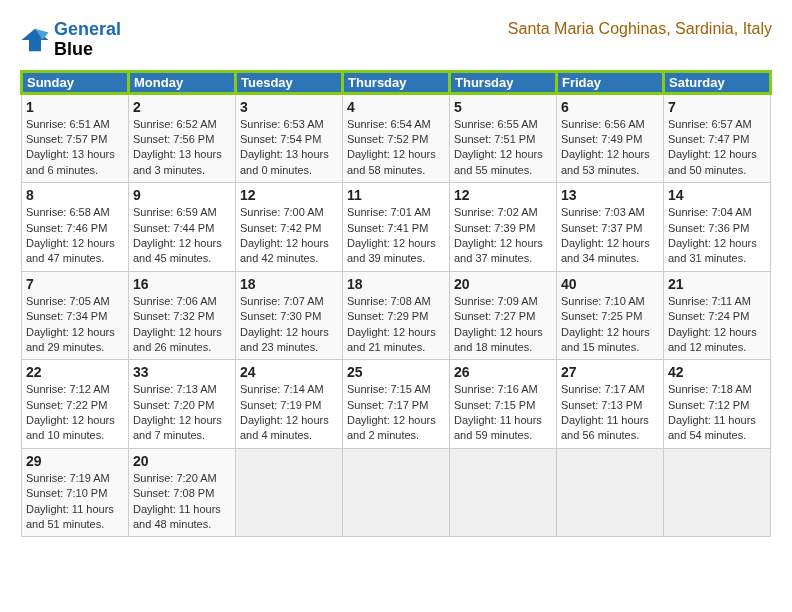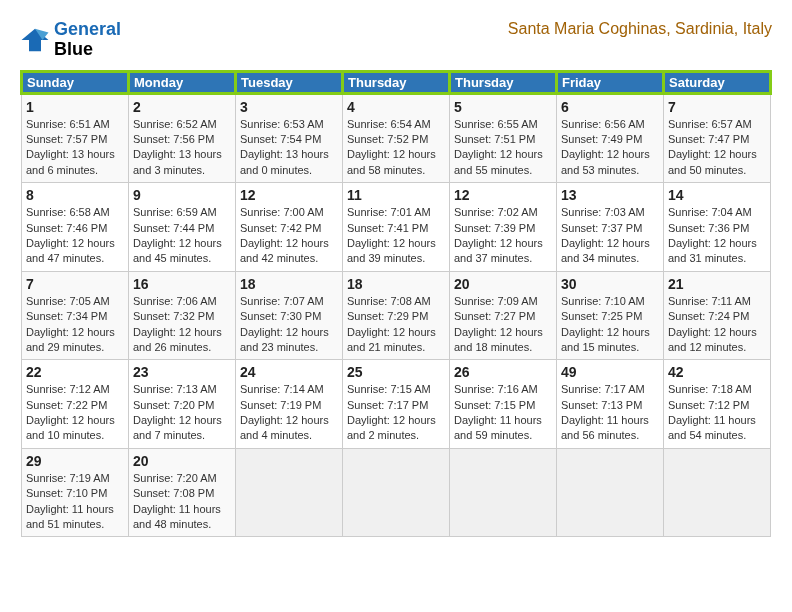--- a/index.html
+++ b/index.html
@@ -195,51 +195,51 @@
         </td>
         <td>
           <span class="day-number">18</span>
           <div class="day-info">Sunrise: 7:08 AM<br>Sunset: 7:29 PM<br>Daylight: 12 hours<br>and 21 minutes.</div>
         </td>
         <td>
           <span class="day-number">20</span>
           <div class="day-info">Sunrise: 7:09 AM<br>Sunset: 7:27 PM<br>Daylight: 12 hours<br>and 18 minutes.</div>
         </td>
         <td>
-          <span class="day-number">30</span>
+          <span class="day-number">40</span>
           <div class="day-info">Sunrise: 7:10 AM<br>Sunset: 7:25 PM<br>Daylight: 12 hours<br>and 15 minutes.</div>
         </td>
         <td>
           <span class="day-number">21</span>
           <div class="day-info">Sunrise: 7:11 AM<br>Sunset: 7:24 PM<br>Daylight: 12 hours<br>and 12 minutes.</div>
         </td>
       </tr>
       <tr>
         <td>
           <span class="day-number">22</span>
           <div class="day-info">Sunrise: 7:12 AM<br>Sunset: 7:22 PM<br>Daylight: 12 hours<br>and 10 minutes.</div>
         </td>
         <td>
-          <span class="day-number">23</span>
+          <span class="day-number">33</span>
           <div class="day-info">Sunrise: 7:13 AM<br>Sunset: 7:20 PM<br>Daylight: 12 hours<br>and 7 minutes.</div>
         </td>
         <td>
           <span class="day-number">24</span>
           <div class="day-info">Sunrise: 7:14 AM<br>Sunset: 7:19 PM<br>Daylight: 12 hours<br>and 4 minutes.</div>
         </td>
         <td>
           <span class="day-number">25</span>
           <div class="day-info">Sunrise: 7:15 AM<br>Sunset: 7:17 PM<br>Daylight: 12 hours<br>and 2 minutes.</div>
         </td>
         <td>
           <span class="day-number">26</span>
           <div class="day-info">Sunrise: 7:16 AM<br>Sunset: 7:15 PM<br>Daylight: 11 hours<br>and 59 minutes.</div>
         </td>
         <td>
-          <span class="day-number">49</span>
+          <span class="day-number">27</span>
           <div class="day-info">Sunrise: 7:17 AM<br>Sunset: 7:13 PM<br>Daylight: 11 hours<br>and 56 minutes.</div>
         </td>
         <td>
           <span class="day-number">42</span>
           <div class="day-info">Sunrise: 7:18 AM<br>Sunset: 7:12 PM<br>Daylight: 11 hours<br>and 54 minutes.</div>
         </td>
       </tr>
       <tr>
         <td>
           <span class="day-number">29</span>

